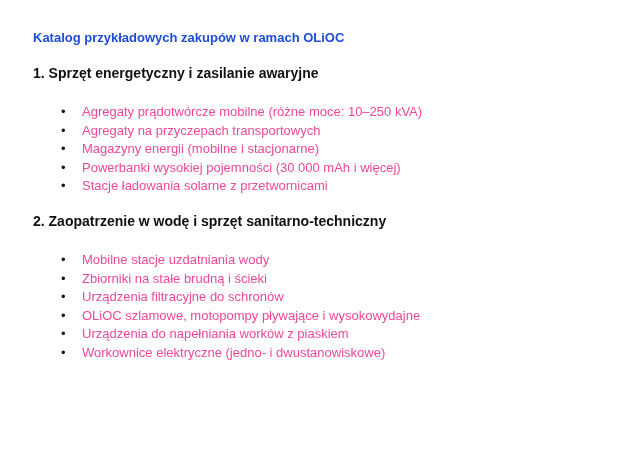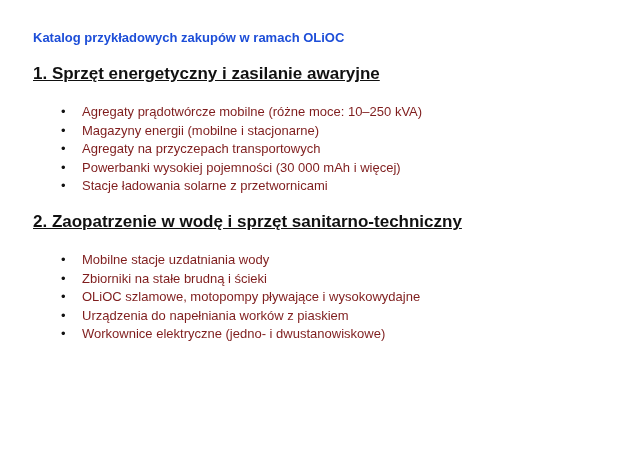--- a/index.html
+++ b/index.html
@@ -22,37 +22,36 @@
   }
   .doc-title {
     margin: 0 0 21px 0;
     font-size: 13px;
     font-weight: bold;
     line-height: 15px;
     color: #1d4ed8;
   }
   .section-heading {
     margin: 0 0 22px 0;
-    font-size: 17px;
+    font-size: 14px;
     font-weight: bold;
     line-height: 15px;
     color: #111111;
-    text-decoration: underline;
   }
   .bullet-list {
     margin: 0 0 18px 0;
     padding: 0;
     list-style: none;
   }
   .bullet-item {
     position: relative;
     padding-left: 49px;
     font-size: 13px;
     line-height: 18.6px;
-    color: #7f1d1d;
+    color: #ec4899;
     white-space: nowrap;
   }
   .bullet-item::before {
     content: "\2022";
     position: absolute;
     left: 28px;
     top: 0;
     font-size: 13px;
     line-height: 18.6px;
     color: #111111;
@@ -60,27 +59,28 @@
 </style>
 </head>
 <body style="background: rgb(255, 255, 255); color: rgb(17, 17, 17);">
 
 <div class="page">
   <h1 class="doc-title">Katalog przykładowych zakupów w ramach OLiOC</h1>
   <div>
       <h2 class="section-heading">1. Sprzęt energetyczny i zasilanie awaryjne</h2>
       <ul class="bullet-list">
         <li class="bullet-item">Agregaty prądotwórcze mobilne (różne moce: 10–250 kVA)</li>
+        <li class="bullet-item">Agregaty na przyczepach transportowych</li>
         <li class="bullet-item">Magazyny energii (mobilne i stacjonarne)</li>
-        <li class="bullet-item">Agregaty na przyczepach transportowych</li>
         <li class="bullet-item">Powerbanki wysokiej pojemności (30 000 mAh i więcej)</li>
         <li class="bullet-item">Stacje ładowania solarne z przetwornicami</li>
       </ul>
       <h2 class="section-heading">2. Zaopatrzenie w wodę i sprzęt sanitarno-techniczny</h2>
       <ul class="bullet-list">
         <li class="bullet-item">Mobilne stacje uzdatniania wody</li>
         <li class="bullet-item">Zbiorniki na stałe brudną i ścieki</li>
+        <li class="bullet-item">Urządzenia filtracyjne do schronów</li>
         <li class="bullet-item">OLiOC szlamowe, motopompy pływające i wysokowydajne</li>
         <li class="bullet-item">Urządzenia do napełniania worków z piaskiem</li>
         <li class="bullet-item">Workownice elektryczne (jedno- i dwustanowiskowe)</li>
       </ul>
     </div>
 </div>
 
 </body></html>

